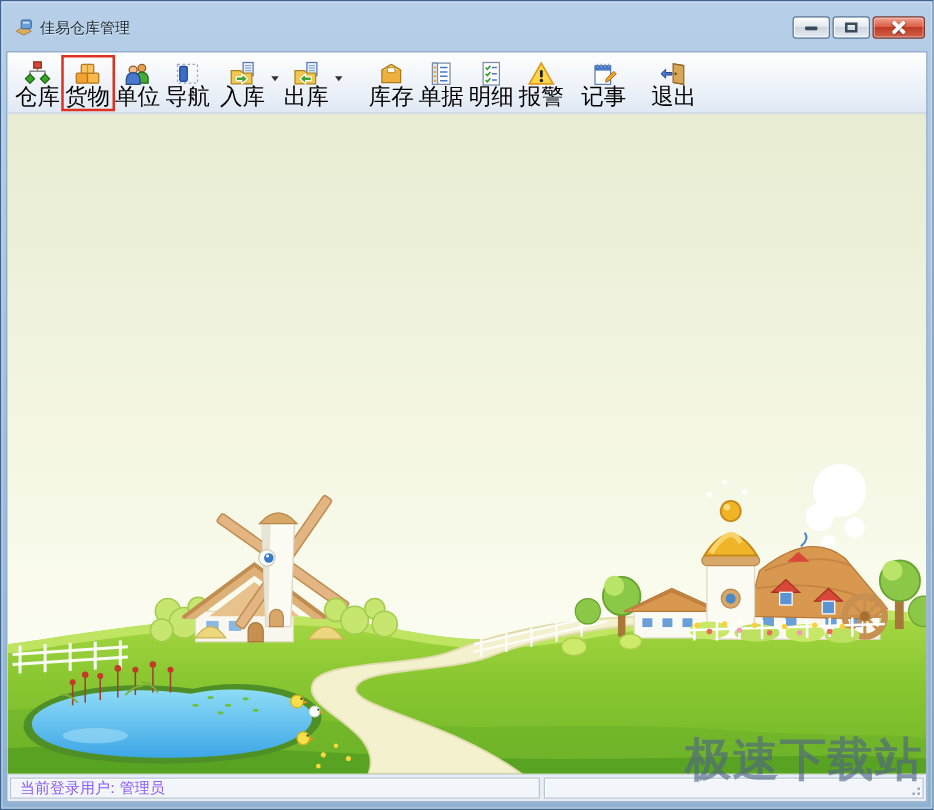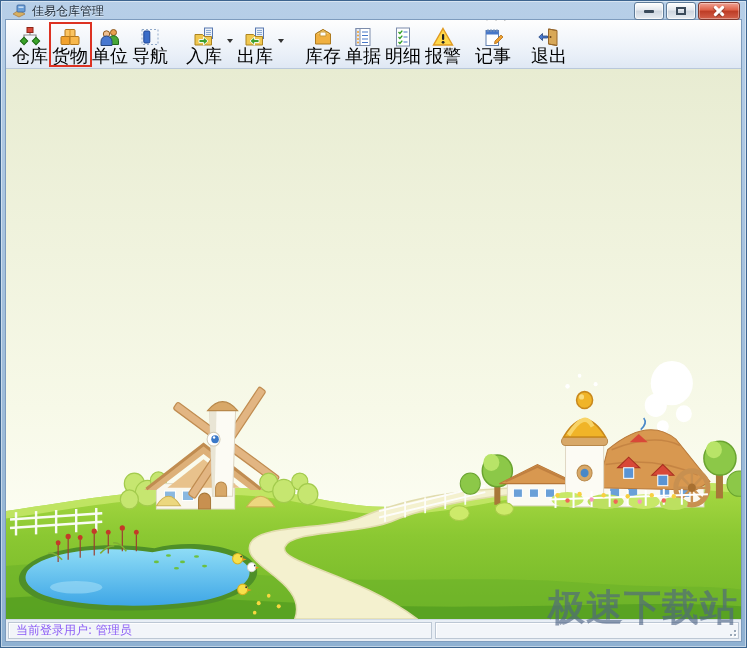--- a/index.html
+++ b/index.html
@@ -8,21 +8,21 @@
   .window{
     width:747px; height:648px; position:relative;
     background:linear-gradient(to bottom,#b7cfe8 0%,#a6c2de 40%,#8fb1d2 100%);
     border:1px solid #3c648f;
     padding:0 4px 5px 4px;
     display:flex; flex-direction:column;
     box-shadow:inset 0 0 0 1px rgba(255,255,255,.45);
   }
 
   
-  .titlebar{ height:18px; display:flex; align-items:center; padding:2px 2px 0 6px;justify-content:flex-end; }
+  .titlebar{ height:40px; display:flex; align-items:center; padding:2px 2px 0 6px;justify-content:flex-end; }
   .app-icon{ width:16px; height:16px; margin-right:5px; flex:0 0 auto; }
   .title-text{ font-size:12px; color:#1b2733; text-shadow:0 1px 0 rgba(255,255,255,.6); }
   .win-controls{ margin-left:auto; display:flex; gap:2px; align-items:flex-start; }
   .wbtn{ height:18px; border-radius:3px; border:1px solid #5e7b99; position:relative;
          background:linear-gradient(#ffffff,#e3e8ee 45%,#cdd5df 50%,#e8edf2);
          box-shadow:inset 0 0 0 1px rgba(255,255,255,.7); cursor:default;}
   .wbtn.min,.wbtn.max{ width:30px; }
   .wbtn.close{ width:42px; border-color:#7e3a30;
          background:linear-gradient(#efa394,#dd5f46 45%,#bd3c25 50%,#d2604a);
          box-shadow:inset 0 0 0 1px rgba(255,255,255,.35);}
@@ -42,21 +42,21 @@
            background:#f4f6f9; overflow:hidden; }
 
   .menubar{ height:22px; background:#f5f7fa; border-bottom:1px solid #e4e8ee;
             display:flex; align-items:center; padding-left:12px; }
   .menu-item{ font-size:12px; color:#111; padding:3px 10px; margin-right:9px; white-space:nowrap; cursor:default;}
 
   .toolbar{ height:49px; position:relative; display:flex; align-items:center;
             padding:2px 4px; background:linear-gradient(#fefefe,#eaf0f8 70%,#dfe8f4);
             border-bottom:1px solid #b9c8da; }
   .tb-group{ display:flex; }
-  .g2{ margin-left:14px; } .g3{ margin-left:17px; } .g4{ margin-left:10px;flex-direction:column; } .g5{ margin-left:16px; }
+  .g2{ margin-left:4px; } .g3{ margin-left:17px; } .g4{ margin-left:10px;flex-direction:column; } .g5{ margin-left:16px; }
   .tb-btn{ width:40px; height:44px; display:flex; flex-direction:column; align-items:center;
            justify-content:center; gap:2px; border-radius:3px; cursor:default; }
   .tb-btn .lbl{ font-size:18px; color:#000; line-height:12px; white-space:nowrap; }
   .tb-btn svg{ width:22px; height:22px; }
   .tb-arrow{ width:11px; height:44px; display:flex; align-items:center; justify-content:center; cursor:default;}
   .tb-arrow i{ width:0; height:0; border-left:3.5px solid transparent; border-right:3.5px solid transparent;
                border-top:4px solid #333; margin-top:-6px;}
   .red-box{ position:absolute; left:43px; top:2px; width:43px; height:45px;
             border:2px solid #dd3222; z-index:4; pointer-events:none; }
 

